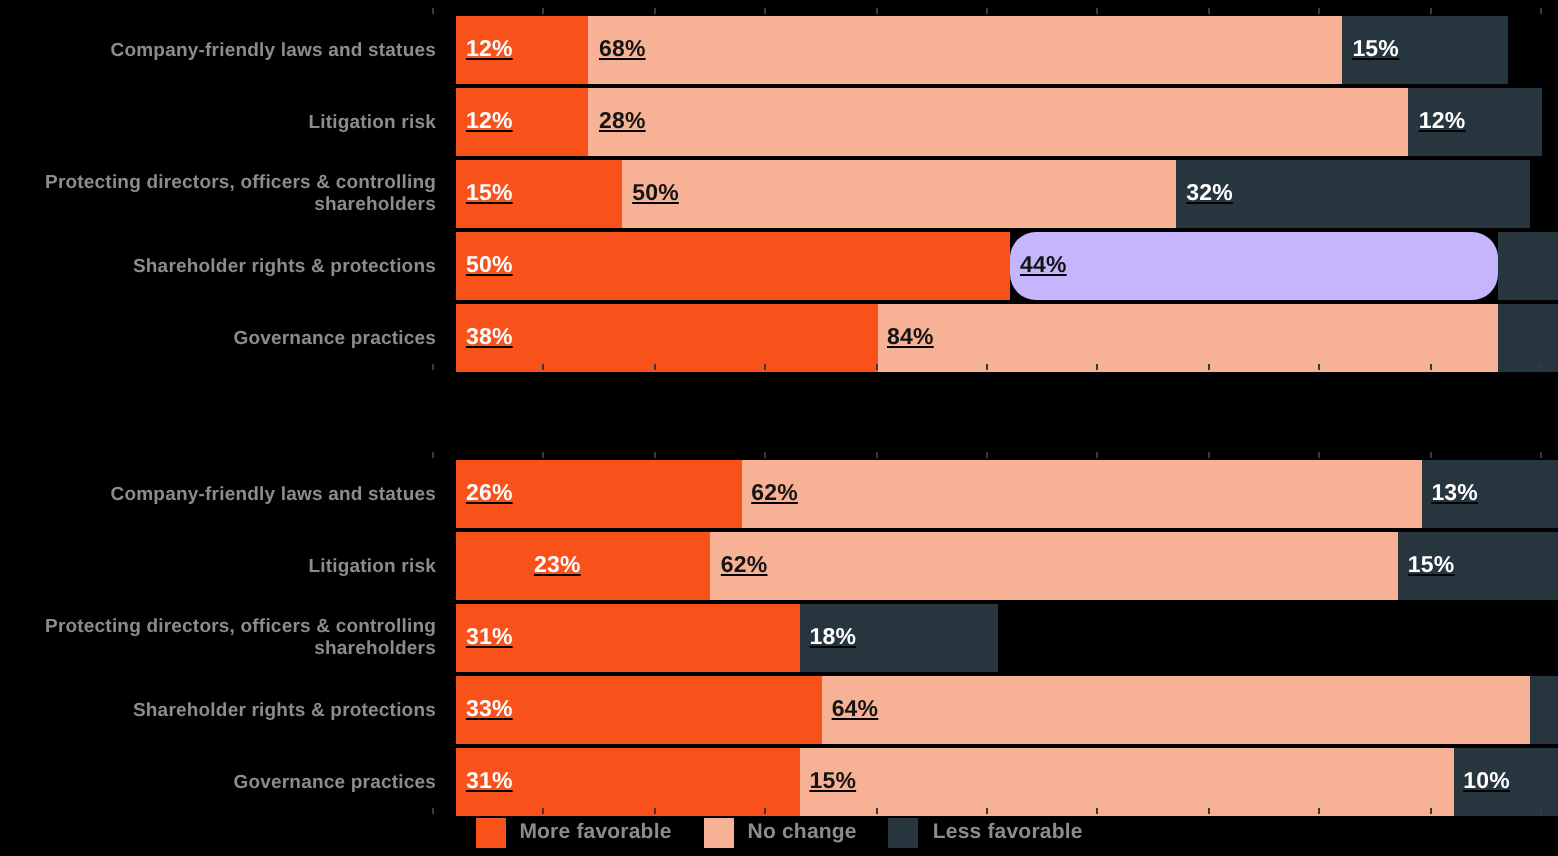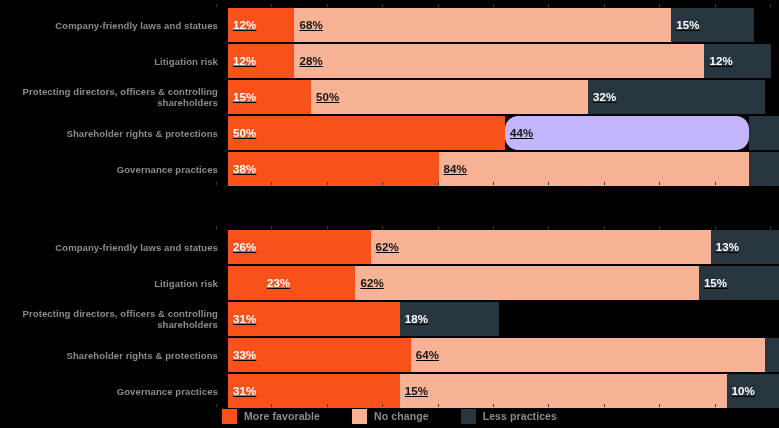--- a/index.html
+++ b/index.html
@@ -112,21 +112,21 @@
   #legend {
     position: absolute;
     left: 0;
     top: 406px;
     width: 779px;
     height: 20px;
     display: flex;
     flex-direction: row;
     align-items: center;
     justify-content: center;
-    gap: 32px;
+    gap: 16px;
   }
   .legend-item {
     display: flex;
     flex-direction: row;
     align-items: center;
     gap: 7px;
   }
   .legend-swatch {
     width: 15px;
     height: 15px;
@@ -344,17 +344,17 @@
       <div class="legend-item">
         <span class="legend-swatch" style="background: rgb(249, 81, 26);"></span>
         <span class="legend-label">More favorable</span>
       </div>
       <div class="legend-item">
         <span class="legend-swatch" style="background: rgb(247, 177, 149);"></span>
         <span class="legend-label">No change</span>
       </div>
       <div class="legend-item">
         <span class="legend-swatch" style="background: rgb(39, 53, 63);"></span>
-        <span class="legend-label">Less practices</span>
+        <span class="legend-label">Less favorable</span>
       </div>
     </div>
 
 </div>
 
 </body></html>

